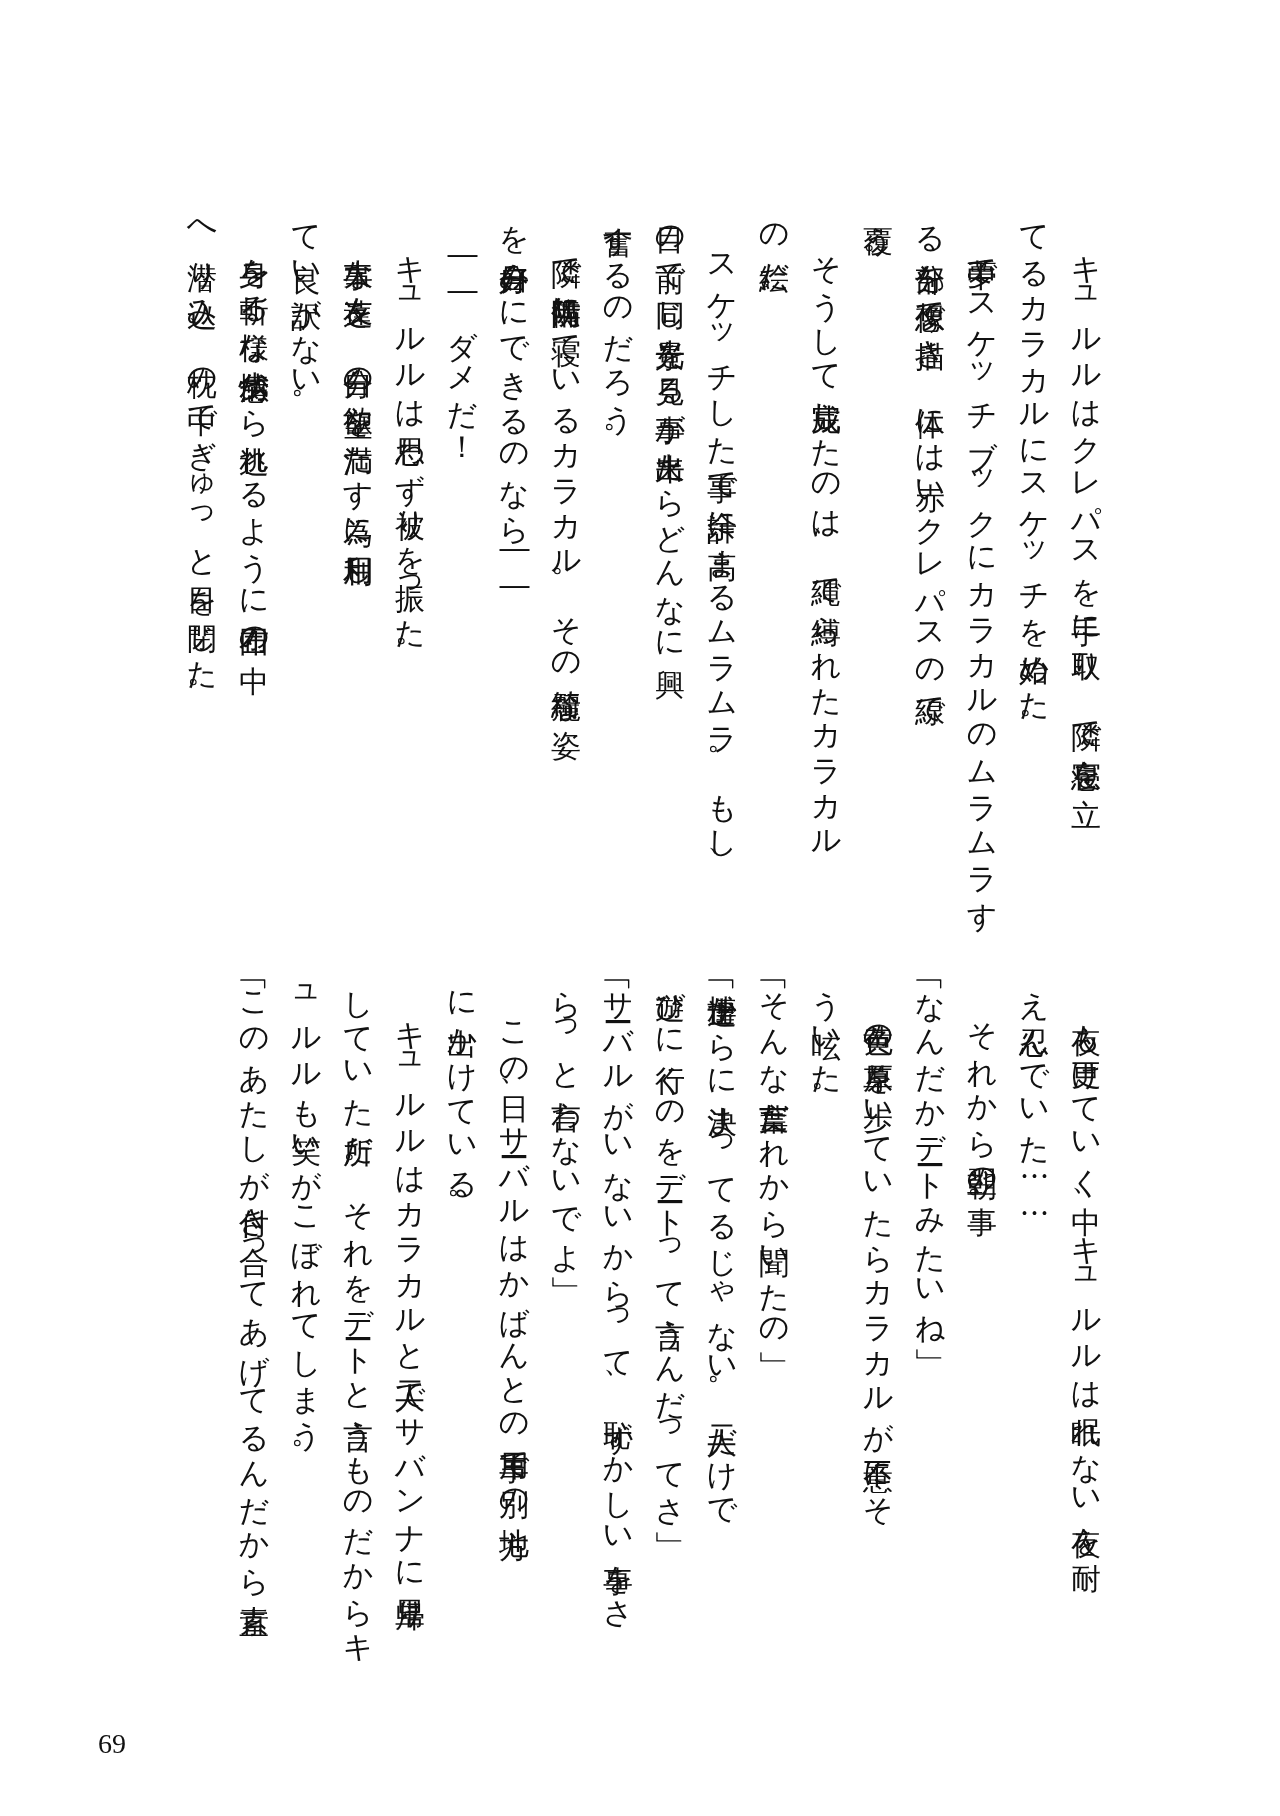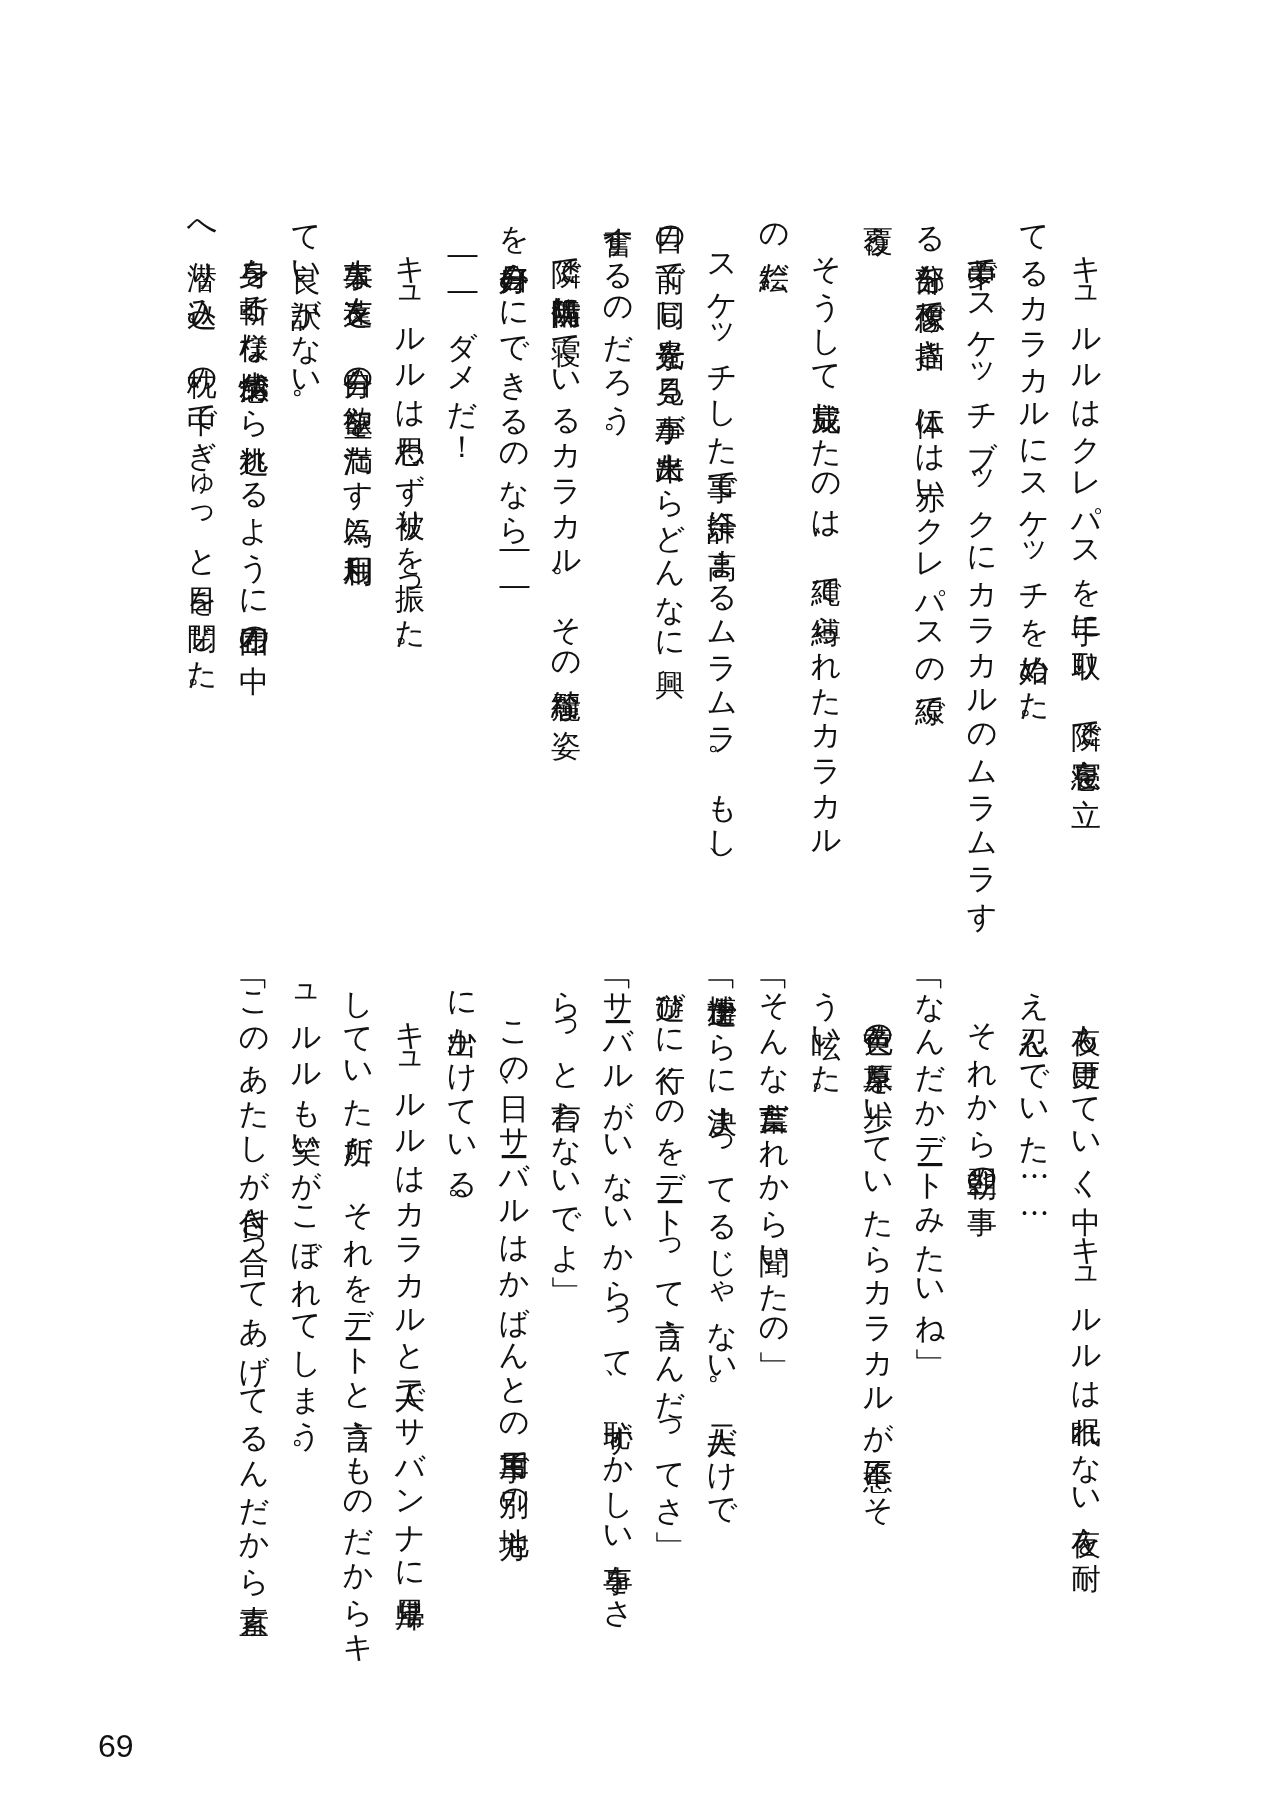--- a/index.html
+++ b/index.html
@@ -23,22 +23,22 @@
   .block-upper { top: 204px; height: 670px; }
   .block-lower { top: 970px; height: 650px; }
   .col {
     display: block;
     white-space: nowrap;
     margin: 0;
   }
   .page-number {
     position: absolute;
     left: 98px; top: 1728px;
-    font-family: Liberation Sans, sans-serif;
-    font-size: 32px;
+    font-family: Liberation Serif, serif;
+    font-size: 28px;
     color: #111111;
     letter-spacing: 0px;
   }
 </style>
 </head>
 <body>
 
 <div class="page">
 
   <div class="block block-upper">

